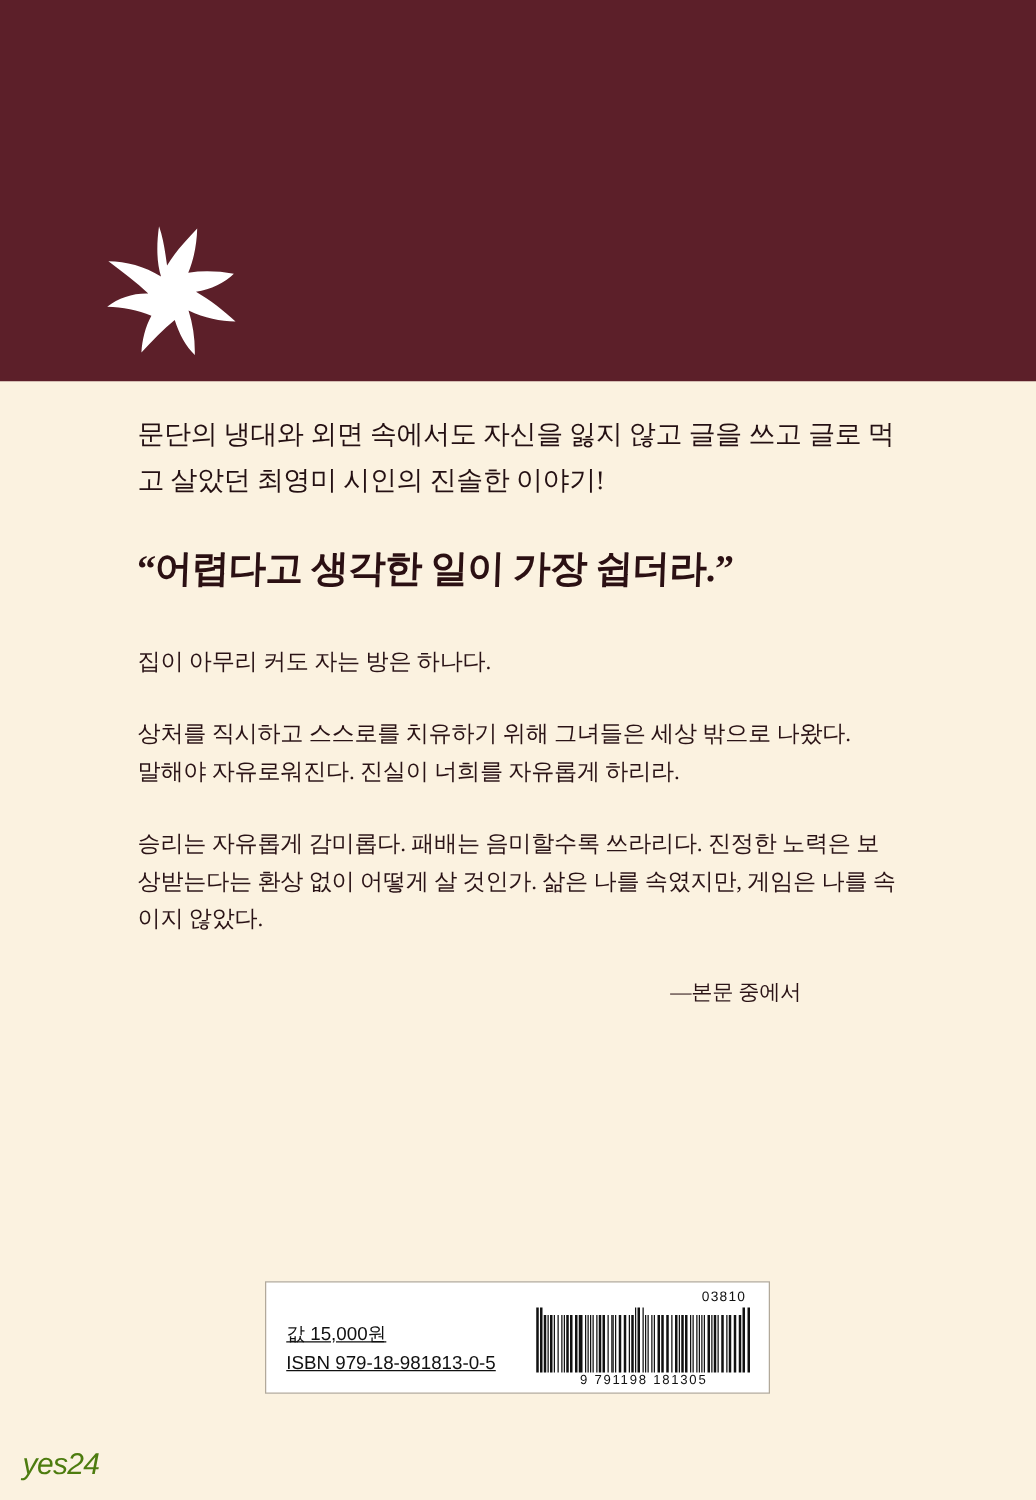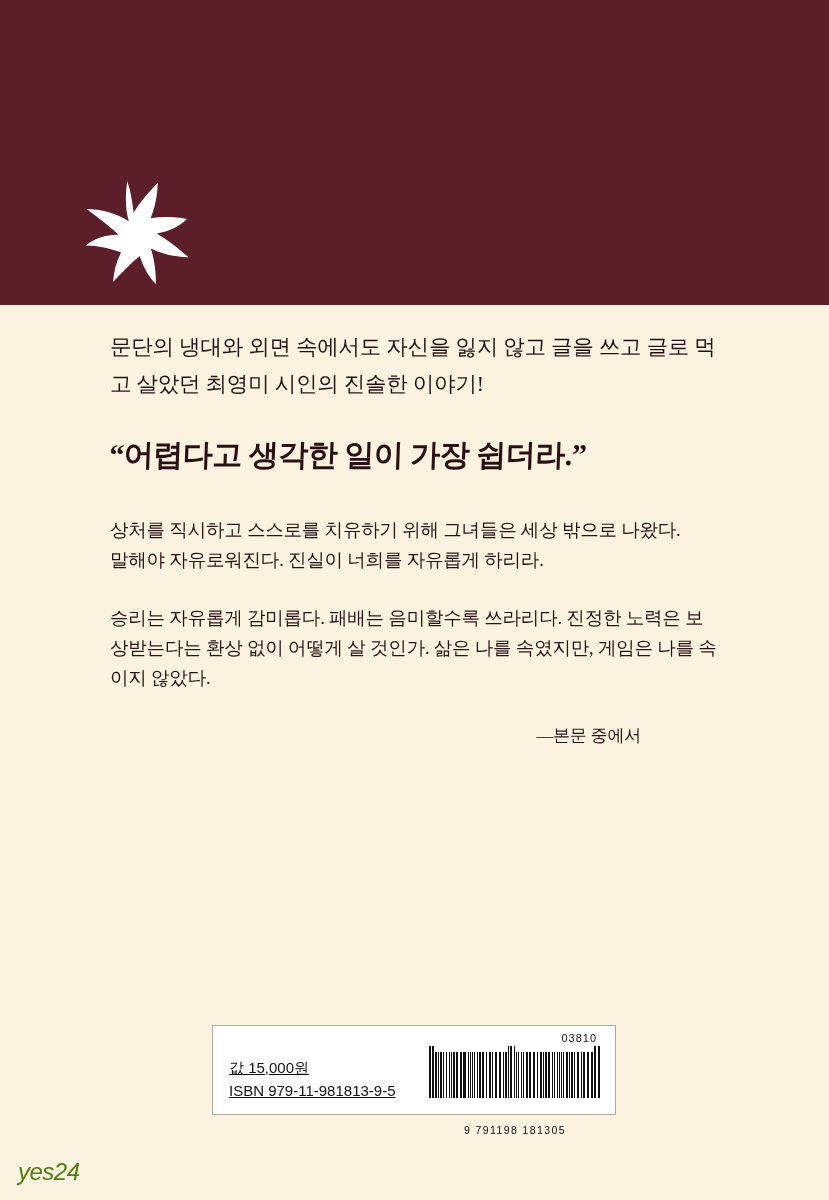--- a/index.html
+++ b/index.html
@@ -156,21 +156,20 @@
   .ean-digits {
     position: absolute;
     right: 14px;
     top: 72px;
     width: 172px;
     font-family: "Liberation Sans", sans-serif;
     font-size: 10.5px;
     color: #111;
     letter-spacing: 1.4px;
     text-align: center;
-    margin-top: 26px;
   }
 
   
   .watermark {
     position: absolute;
     left: 18px;
     bottom: 14px;
     font-family: "Liberation Sans", sans-serif;
     font-size: 24px;
     font-style: italic;
@@ -197,20 +196,23 @@
 
     <p class="lead">
       <span class="line">문단의 냉대와 외면 속에서도 자신을 잃지 않고</span>
       <span class="line">글을 쓰고 글로 먹고 살았던 최영미 시인의 진솔한 이야기!</span>
     </p>
 
     <h1 class="headline">“어렵다고 생각한 일이 가장 쉽더라.”</h1>
 
     <div class="body-block">
 
+      <p class="para">
+        <span class="line">집이 아무리 커도 자는 방은 하나다.</span>
+      </p>
 
 
       <p class="para">
         <span class="line">상처를 직시하고 스스로를 치유하기 위해 그녀들은 세상 밖으로 나왔다.</span>
         <span class="line">말해야 자유로워진다. 진실이 너희를 자유롭게 하리라.</span>
       </p>
 
       <p class="para-tight">
         <span class="line">승리는 자유롭게 감미롭다.</span>
         <span class="line">패배는 음미할수록 쓰라리다.</span>
@@ -218,21 +220,21 @@
         <span class="line">삶은 나를 속였지만, 게임은 나를 속이지 않았다.</span>
       </p>
 
       <p class="attribution">―본문 중에서</p>
     </div>
   </div>
 
   <div class="barcode-box">
     <div class="price-area">
       <div>값 15,000원</div>
-      <div>ISBN 979-11-981813-9-5</div>
+      <div>ISBN 979-18-981813-0-5</div>
     </div>
     <div class="isbn-supp">03810</div>
     <div class="ean">
       <div class="ean-bars" id="ean-bars">
           <span style="width: 3px; height: 52px; margin-right: 1px;"></span>
           <span style="width: 3px; height: 52px; margin-right: 1px;"></span>
           <span style="width: 3px; height: 46px; margin-right: 1px;"></span>
           <span style="width: 1px; height: 46px; margin-right: 2px;"></span>
           <span style="width: 2px; height: 46px; margin-right: 1px;"></span>
           <span style="width: 2px; height: 46px; margin-right: 2px;"></span>

